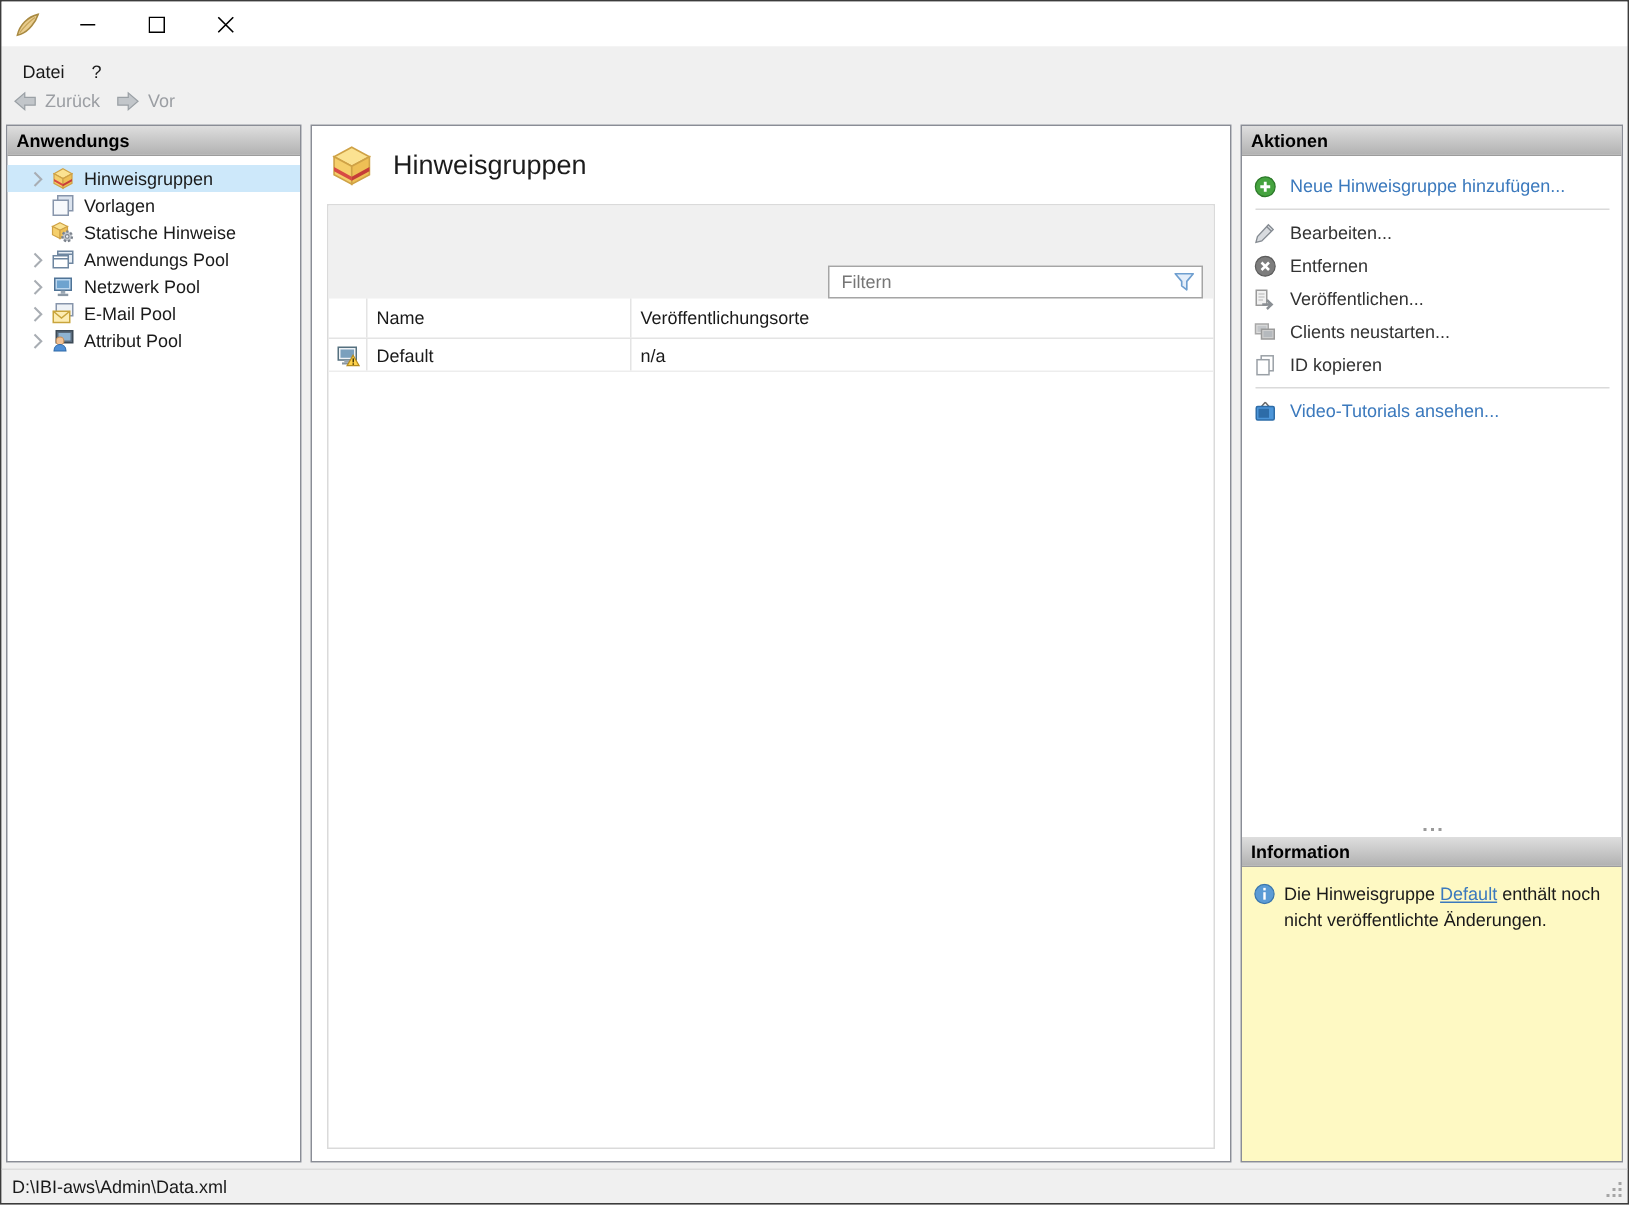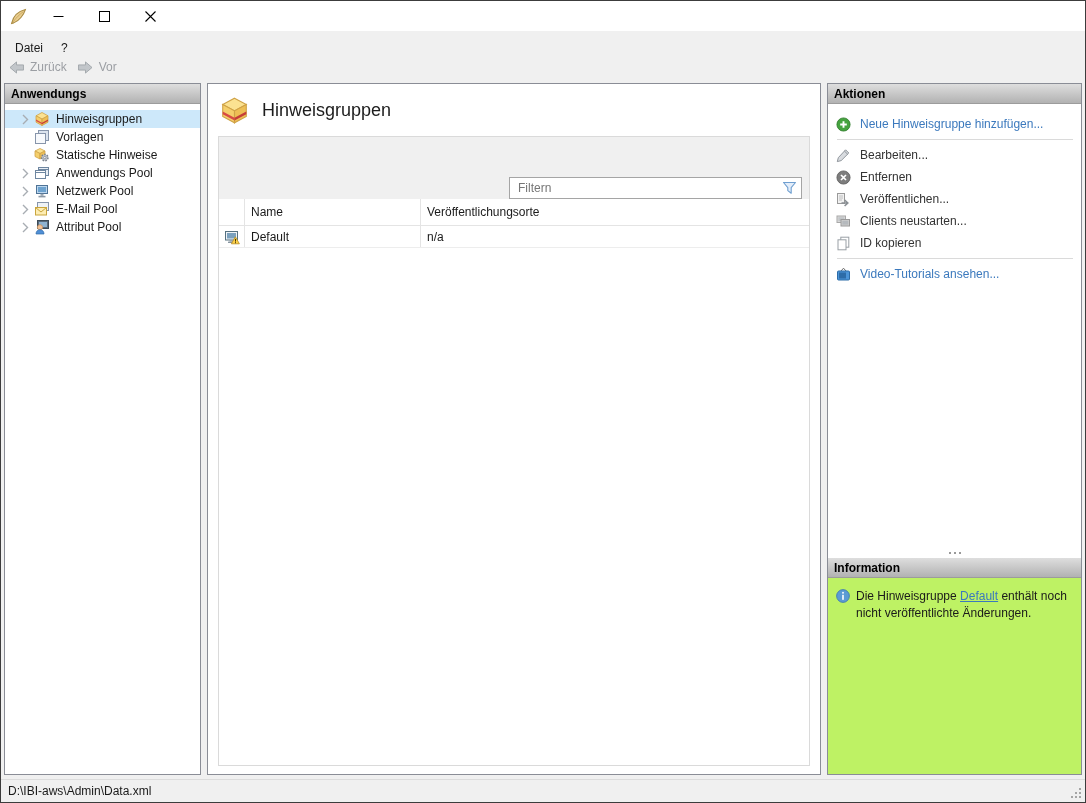--- a/index.html
+++ b/index.html
@@ -40,21 +40,21 @@
   .tree-icon{flex:0 0 16px;height:16px;margin-right:6px;}
   .tree-icon svg,.tree-chevron svg{display:block;width:100%;height:100%;}
   .tree-label{white-space:nowrap;}
   
   .main-panel{flex:1;}
   .main-title{display:flex;align-items:center;gap:13px;padding:12px 10px 9px 12px;}
   .main-title-icon{width:29px;height:29px;flex:0 0 29px;}
   .main-title-text{font-size:18px;color:#1c1c1c;}
   .list-control{flex:1;margin:2px 10px 8px 10px;border:1px solid #dadada;display:flex;flex-direction:column;min-height:0;}
   .filter-bar{flex:0 0 27px;background:#f0f0f0;display:flex;align-items:center;justify-content:flex-end;padding-right:7px;}
-  .filter-box{position:relative;width:293px;height:22px;margin-top:40px;}
+  .filter-box{position:relative;width:250px;height:22px;margin-top:40px;}
   .filter-box input{
     width:100%;height:100%;border:1px solid #a5a5a5;background:#fff;
     padding:0 26px 0 8px;font:inherit;color:#333;outline:none;
   }
   .filter-box input::placeholder{color:#767676;}
   .funnel{position:absolute;right:5px;top:4px;width:15px;height:14px;}
   .table-header{flex:0 0 27px;display:flex;align-items:stretch;border-bottom:1px solid #e4e4e4;color:#1a1a1a;}
   .table-row{flex:0 0 22px;display:flex;align-items:stretch;border-bottom:1px solid #ededed;}
   .cell{display:flex;align-items:center;}
   .col-icon{flex:0 0 25px;justify-content:center;}
@@ -66,21 +66,21 @@
   .right-panel{flex:0 0 255px;}
   .actions-list{padding:9px 6px 0 8px;}
   .action-item{height:22px;display:flex;align-items:center;gap:9px;cursor:default;}
   .action-item svg{width:15px;height:15px;flex:0 0 15px;}
   .action-label{white-space:nowrap;color:#333;}
   .action-item.link .action-label{color:#3b79bd;}
   .action-sep{height:1px;background:#dadada;margin:4px 2px 4px 1px;}
   .actions-fill{flex:1;}
   .splitter{flex:0 0 11px;display:flex;align-items:center;justify-content:center;gap:3px;cursor:ns-resize;}
   .splitter i{width:2px;height:2px;background:#9a9a9a;display:block;}
-  .info-body{flex:0 0 196px;background:#bef264;padding:10px 8px 0 8px;display:flex;gap:6px;align-items:flex-start;}
+  .info-body{flex:0 0 196px;background:#fef9c3;padding:10px 8px 0 8px;display:flex;gap:6px;align-items:flex-start;}
   .info-icon{width:14px;height:14px;flex:0 0 14px;margin-top:1px;}
   .info-text{line-height:1.45;color:#1a1a1a;}
   .info-link{color:#3b79bd;text-decoration:underline;cursor:pointer;}
   
   .statusbar{flex:0 0 23px;background:#f0f0f0;border-top:1px solid #dcdcdc;display:flex;align-items:center;padding-left:7px;position:relative;}
   .grip{position:absolute;right:2px;bottom:2px;width:13px;height:13px;cursor:nwse-resize;}
 </style>
 </head>
 <body>
 

